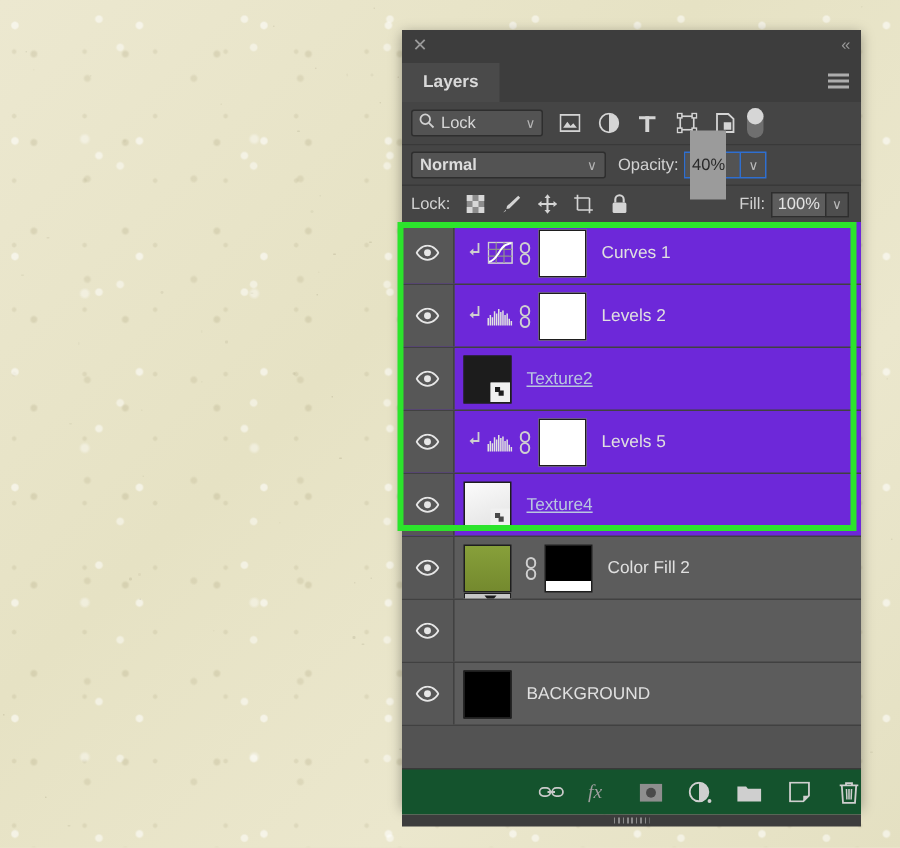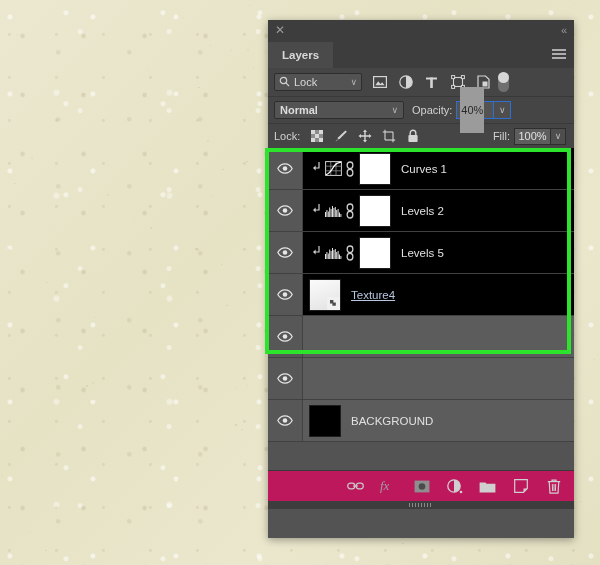--- a/index.html
+++ b/index.html
@@ -128,21 +128,21 @@
   }
 
   
   .layerlist{position:relative;background:#535353;}
   .selbox{
     position:absolute;left:-3px;top:0;width:306px;height:206px;
     border:4px solid #2ce42c;box-sizing:border-box;pointer-events:none;z-index:5;
   }
   .row{
     height:41px;display:flex;align-items:center;
-    border-bottom:1px solid #414141;background:#000000;position:relative;
+    border-bottom:1px solid #414141;background:#6d28d9;position:relative;
   }
   .row.dim{background:#5c5c5c;}
   .eyecell{
     width:34px;height:41px;background:#575757;border-right:1px solid #414141;
     display:flex;align-items:center;justify-content:center;cursor:pointer;flex:none;
   }
   .body{flex:1;display:flex;align-items:center;padding-left:6px;height:41px;overflow:hidden;}
   .clip-arrow{width:14px;text-align:center;color:#cfcfcf;font-size:12px;flex:none;}
   .adj-icon{width:20px;height:20px;flex:none;display:flex;align-items:center;justify-content:center;}
   .chain{width:14px;flex:none;display:flex;align-items:center;justify-content:center;}
@@ -161,22 +161,22 @@
   .gradbar::after{
     content:"";position:absolute;left:13px;top:1px;width:0;height:0;
     border-left:4px solid transparent;border-right:4px solid transparent;border-top:5px solid #1e1e1e;
   }
   .lname{margin-left:10px;color:#e0e0e0;font-size:11.5px;white-space:nowrap;}
   .lname.smart{color:#b9c6df;text-decoration:underline;}
   .emptyrow{height:28px;background:#535353;}
 
   
   .footer{
-    height:30px;background:#be185d;display:flex;align-items:center;
-    justify-content:flex-end;padding-right:12px;gap:16px;
+    height:30px;background:#14532d;display:flex;align-items:center;
+    justify-content:flex-end;gap:16px;
     border-top:1px solid #393939;
   }
   .fbtn{width:17px;height:17px;display:flex;align-items:center;justify-content:center;cursor:pointer;}
   .grip{
     height:8px;background:#3d3d3d;position:relative;
   }
   .grip::after{
     content:"";position:absolute;left:50%;top:2px;transform:translateX(-50%);
     width:24px;height:4px;
     background:repeating-linear-gradient(90deg,#8a8a8a 0 1px,transparent 1px 3px);
@@ -477,20 +477,39 @@
           <svg width="10" height="16" viewBox="0 0 10 16">
               <rect x="2.2" y="1" width="5.6" height="6.6" rx="2.8" fill="none" stroke="#cfcfcf" stroke-width="1.3"></rect>
               <rect x="2.2" y="8.4" width="5.6" height="6.6" rx="2.8" fill="none" stroke="#cfcfcf" stroke-width="1.3"></rect>
             </svg>
         </span>
         <span class="thumb mask" style="background:#ffffff"></span>
         <span class="lname">Levels 2</span>
       </div>
     </div>
 
+    <div class="row">
+      <div class="eyecell">
+        <svg width="16" height="11" viewBox="0 0 16 11">
+            <path d="M8 0.8 C3.4 0.8 0.8 5.5 0.8 5.5 C0.8 5.5 3.4 10.2 8 10.2 C12.6 10.2 15.2 5.5 15.2 5.5 C15.2 5.5 12.6 0.8 8 0.8 Z" fill="none" stroke="#e6e6e6" stroke-width="1.2"></path>
+            <circle cx="8" cy="5.5" r="2.3" fill="#e6e6e6"></circle>
+          </svg>
+      </div>
+      <div class="body">
+        <span class="thumb" style="background:#1c1c1c">
+          <span class="sobadge">
+            <svg width="13" height="13" viewBox="0 0 13 13">
+                <rect width="13" height="13" fill="#f0f0f0"></rect>
+                <path d="M3 3 h3.4 v2.4 h2.4 v3.4 h-3.4 v-2.4 h-2.4 z" fill="#1c1c1c"></path>
+              </svg>
+          </span>
+        </span>
+        <span class="lname smart">Texture2</span>
+      </div>
+    </div>
 
     <div class="row">
       <div class="eyecell">
         <svg width="16" height="11" viewBox="0 0 16 11">
             <path d="M8 0.8 C3.4 0.8 0.8 5.5 0.8 5.5 C0.8 5.5 3.4 10.2 8 10.2 C12.6 10.2 15.2 5.5 15.2 5.5 C15.2 5.5 12.6 0.8 8 0.8 Z" fill="none" stroke="#e6e6e6" stroke-width="1.2"></path>
             <circle cx="8" cy="5.5" r="2.3" fill="#e6e6e6"></circle>
           </svg>
       </div>
       <div class="body">
         <span class="clip-arrow">
@@ -548,20 +567,33 @@
       </div>
     </div>
 
     <div class="row dim">
       <div class="eyecell">
         <svg width="16" height="11" viewBox="0 0 16 11">
             <path d="M8 0.8 C3.4 0.8 0.8 5.5 0.8 5.5 C0.8 5.5 3.4 10.2 8 10.2 C12.6 10.2 15.2 5.5 15.2 5.5 C15.2 5.5 12.6 0.8 8 0.8 Z" fill="none" stroke="#e6e6e6" stroke-width="1.2"></path>
             <circle cx="8" cy="5.5" r="2.3" fill="#e6e6e6"></circle>
           </svg>
       </div>
+      <div class="body">
+        <span class="thumb" style="background:linear-gradient(180deg,#87a03a 0%,#74892e 100%)">
+          <span class="gradbar"></span>
+        </span>
+        <span class="chain" style="margin-left:6px">
+          <svg width="10" height="16" viewBox="0 0 10 16">
+              <rect x="2.2" y="1" width="5.6" height="6.6" rx="2.8" fill="none" stroke="#cfcfcf" stroke-width="1.3"></rect>
+              <rect x="2.2" y="8.4" width="5.6" height="6.6" rx="2.8" fill="none" stroke="#cfcfcf" stroke-width="1.3"></rect>
+            </svg>
+        </span>
+        <span class="thumb mask" style="background:linear-gradient(180deg,#000000 0%,#000000 78%,#ffffff 78%,#ffffff 100%)"></span>
+        <span class="lname">Color Fill 2</span>
+      </div>
     </div>
 
     <div class="row dim">
       <div class="eyecell">
         <svg width="16" height="11" viewBox="0 0 16 11">
             <path d="M8 0.8 C3.4 0.8 0.8 5.5 0.8 5.5 C0.8 5.5 3.4 10.2 8 10.2 C12.6 10.2 15.2 5.5 15.2 5.5 C15.2 5.5 12.6 0.8 8 0.8 Z" fill="none" stroke="#e6e6e6" stroke-width="1.2"></path>
             <circle cx="8" cy="5.5" r="2.3" fill="#e6e6e6"></circle>
           </svg>
       </div>
     </div>

